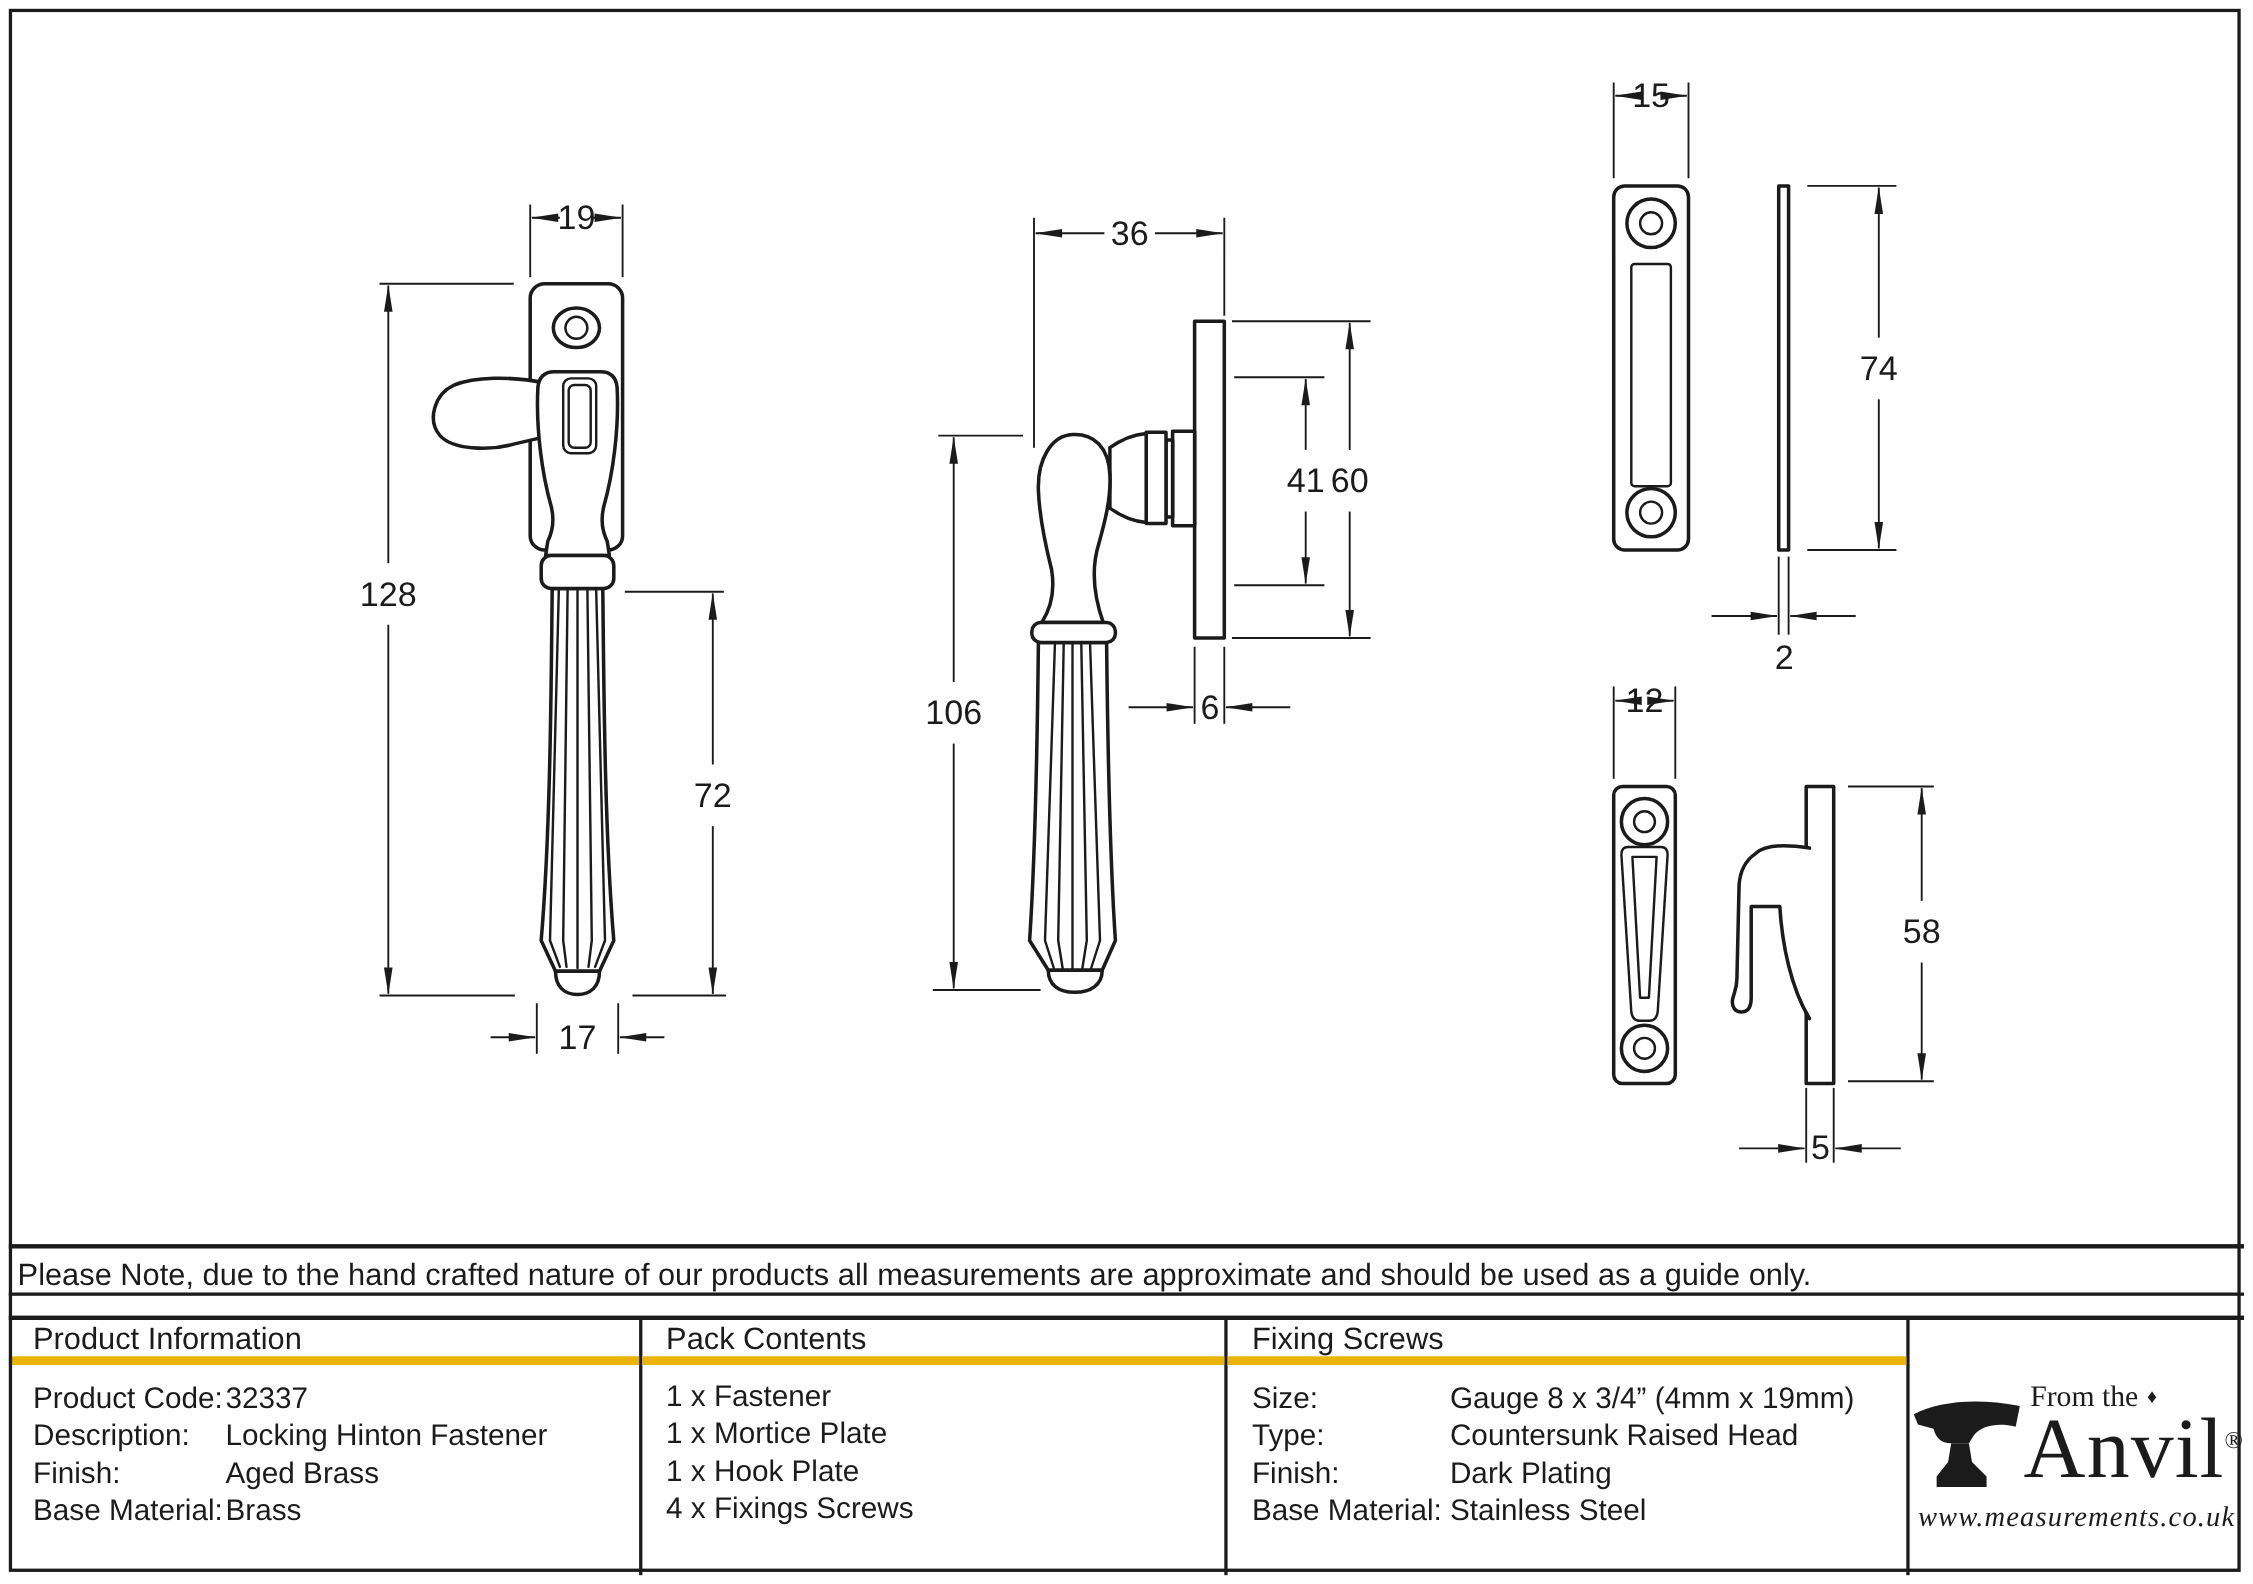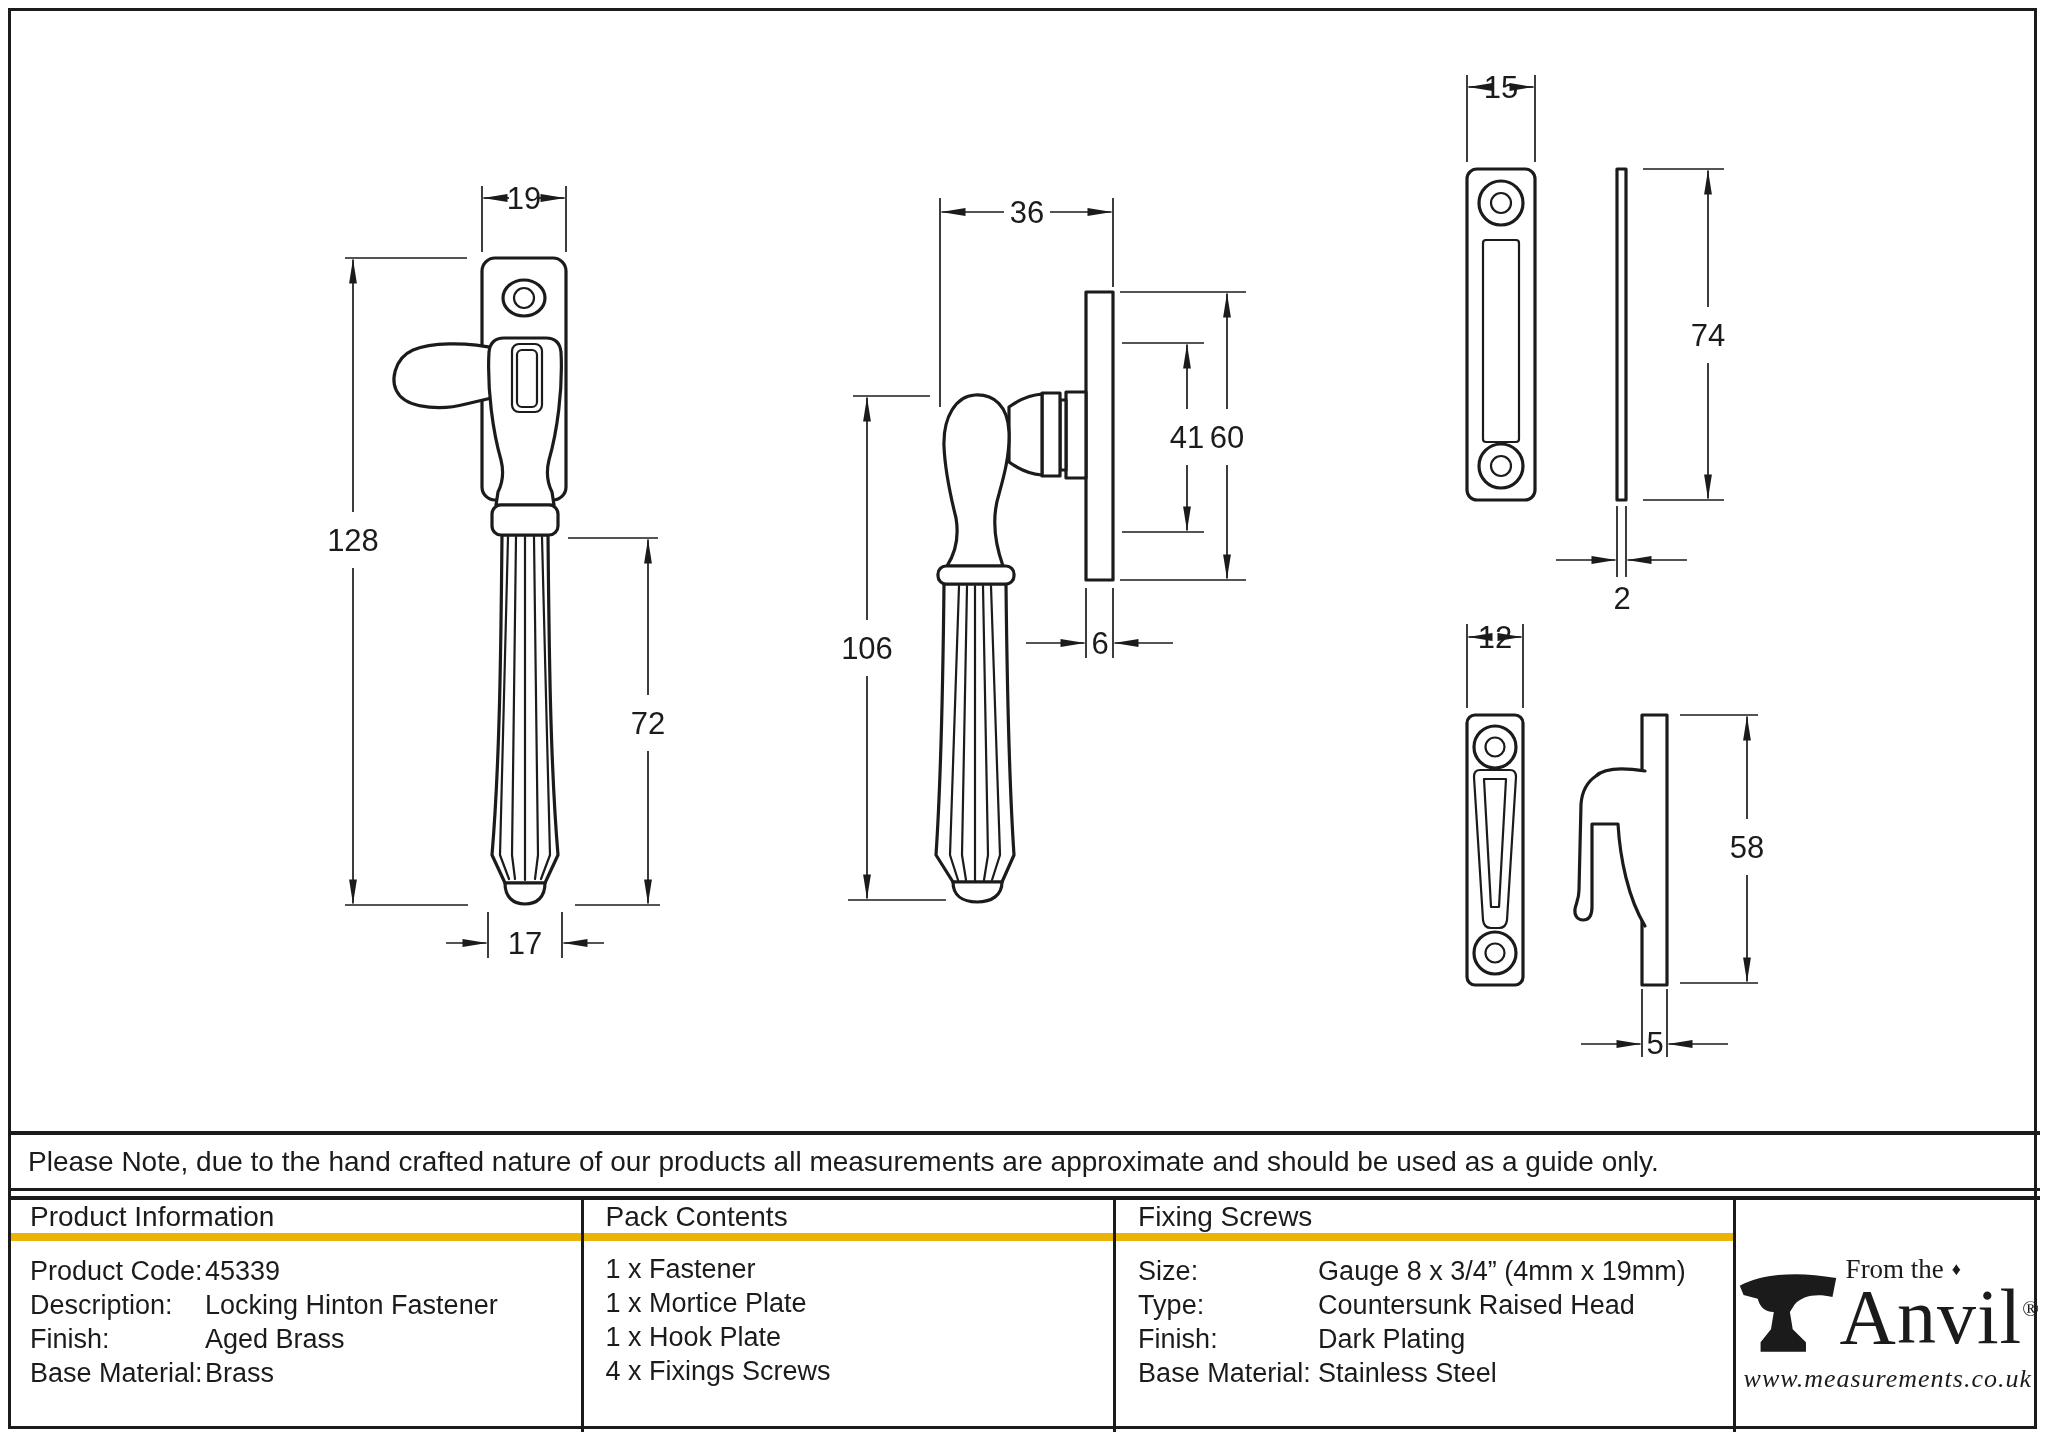--- a/index.html
+++ b/index.html
@@ -7,23 +7,23 @@
           font-family:"Liberation Sans", sans-serif; color:#1b1b1b; overflow:hidden; }
   .frame { position:absolute; left:8px; top:8px; width:2029px; height:1421px;
            border:3px solid #1b1b1b; box-sizing:border-box; pointer-events:none; }
   .drawing-svg { position:absolute; left:8px; top:8px; width:2032px; height:1123px; }
 
   .dim-text { font-family:"Liberation Sans", sans-serif; font-size:31px; fill:#1b1b1b; }
   .part { fill:#ffffff; stroke:#1b1b1b; stroke-width:3.2; stroke-linejoin:round; stroke-linecap:round; }
   .part-thin { fill:none; stroke:#1b1b1b; stroke-width:2.2; stroke-linejoin:round; stroke-linecap:round; }
   .dimline { stroke:#1b1b1b; stroke-width:1.7; fill:none; }
 
-  .note-row { position:absolute; left:8px; top:1131px; width:2032px; height:60px; box-sizing:border-box;
+  .note-row { position:absolute; left:8px; top:1131px; width:2032px; height:47px; box-sizing:border-box;
               border-top:4px solid #1b1b1b; border-bottom:3px solid #1b1b1b;
-              display:flex; align-items:center; padding-left:20px; font-size:28px; }
+              display:flex; align-items:flex-end; padding-left:8px; font-size:28px; }
   .info-table { position:absolute; left:8px; top:1196px; width:2032px; height:236px; box-sizing:border-box;
                 border-top:4px solid #1b1b1b; display:flex; }
   .tcol { box-sizing:border-box; border-right:3px solid #1b1b1b; }
   .tcol.last { border-right:none; }
   .thead { height:33px; box-sizing:content-box; border-bottom:8px solid #eab308;
            display:flex; align-items:center; padding-left:22px; font-size:28px; }
   .tbody { padding-top:13px; }
   .trow { height:34px; display:flex; align-items:center; padding-left:22px; font-size:27px; }
   .tlabel { width:175px; flex:none; }
   .tlabel.wide { width:180px; }
@@ -226,21 +226,21 @@
 
   <div class="info-table">
 
     <div class="tcol" style="width:576px">
       <div class="thead">
         <span>Product Information</span>
       </div>
       <div class="tbody">
         <div class="trow">
           <span class="tlabel">Product Code:</span>
-          <span>45339</span>
+          <span>32337</span>
         </div>
         <div class="trow">
           <span class="tlabel">Description:</span>
           <span>Locking Hinton Fastener</span>
         </div>
         <div class="trow">
           <span class="tlabel">Finish:</span>
           <span>Aged Brass</span>
         </div>
         <div class="trow">

